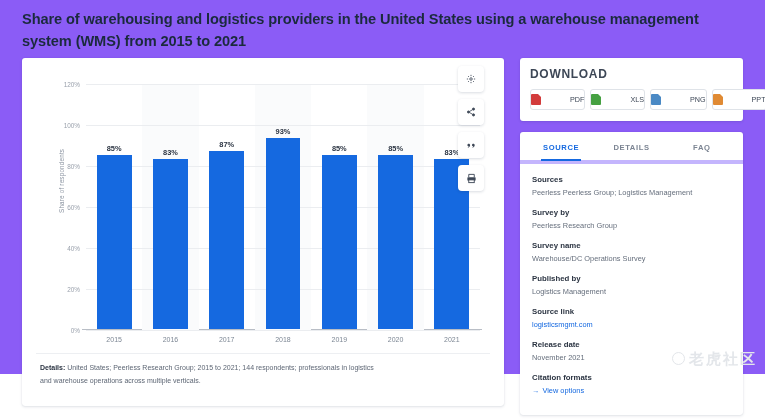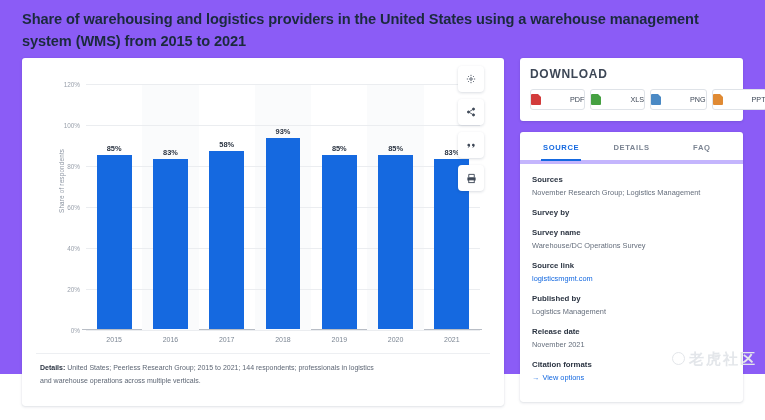--- a/index.html
+++ b/index.html
@@ -195,21 +195,21 @@
             <div class="ytick" style="top: 41px;">100%</div>
             <div class="gridline" style="top: 0px;"></div>
             <div class="ytick" style="top: 0px;">120%</div>
             <div class="bar" style="left: 10.6943px; width: 34.8971px; height: 174.25px; background: rgb(21, 105, 224);"></div>
             <div class="bar-label" style="left: 0px; width: 56.2857px; top: 59.75px;">85%</div>
             <div class="xtick" style="left: 0px; width: 56.2857px;">2015</div>
             <div class="bar" style="left: 66.98px; width: 34.8971px; height: 170.15px; background: rgb(21, 105, 224);"></div>
             <div class="bar-label" style="left: 56.2857px; width: 56.2857px; top: 63.85px;">83%</div>
             <div class="xtick" style="left: 56.2857px; width: 56.2857px;">2016</div>
             <div class="bar" style="left: 123.266px; width: 34.8971px; height: 178.35px; background: rgb(21, 105, 224);"></div>
-            <div class="bar-label" style="left: 112.571px; width: 56.2857px; top: 55.65px;">58%</div>
+            <div class="bar-label" style="left: 112.571px; width: 56.2857px; top: 55.65px;">87%</div>
             <div class="xtick" style="left: 112.571px; width: 56.2857px;">2017</div>
             <div class="bar" style="left: 179.551px; width: 34.8971px; height: 190.65px; background: rgb(21, 105, 224);"></div>
             <div class="bar-label" style="left: 168.857px; width: 56.2857px; top: 43.35px;">93%</div>
             <div class="xtick" style="left: 168.857px; width: 56.2857px;">2018</div>
             <div class="bar" style="left: 235.837px; width: 34.8971px; height: 174.25px; background: rgb(21, 105, 224);"></div>
             <div class="bar-label" style="left: 225.143px; width: 56.2857px; top: 59.75px;">85%</div>
             <div class="xtick" style="left: 225.143px; width: 56.2857px;">2019</div>
             <div class="bar" style="left: 292.123px; width: 34.8971px; height: 174.25px; background: rgb(21, 105, 224);"></div>
             <div class="bar-label" style="left: 281.429px; width: 56.2857px; top: 59.75px;">85%</div>
             <div class="xtick" style="left: 281.429px; width: 56.2857px;">2020</div>
@@ -290,36 +290,37 @@
 
       <div class="tabs-card">
         <div class="tabs" id="tabs">
             <div class="tab active">SOURCE</div>
             <div class="tab">DETAILS</div>
             <div class="tab">FAQ</div>
           </div>
         <div class="src-list" id="src-list">
             <div class="src-item">
               <div class="src-k">Sources</div>
-              <div class="src-v">November Research Group; Logistics Management</div>
+              <div class="src-v">Peerless Peerless Group; Logistics Management</div>
             </div>
             <div class="src-item">
               <div class="src-k">Survey by</div>
+              <div class="src-v">Peerless Research Group</div>
             </div>
             <div class="src-item">
               <div class="src-k">Survey name</div>
               <div class="src-v">Warehouse/DC Operations Survey</div>
             </div>
             <div class="src-item">
+              <div class="src-k">Published by</div>
+              <div class="src-v">Logistics Management</div>
+            </div>
+            <div class="src-item">
               <div class="src-k">Source link</div>
               <div class="src-v link">logisticsmgmt.com</div>
-            </div>
-            <div class="src-item">
-              <div class="src-k">Published by</div>
-              <div class="src-v">Logistics Management</div>
             </div>
             <div class="src-item">
               <div class="src-k">Release date</div>
               <div class="src-v">November 2021</div>
             </div>
             <div class="src-item">
               <div class="src-k">Citation formats</div>
               <div class="view-opt"><span class="arrow">→</span><span>View options</span></div>
             </div>
           </div>

